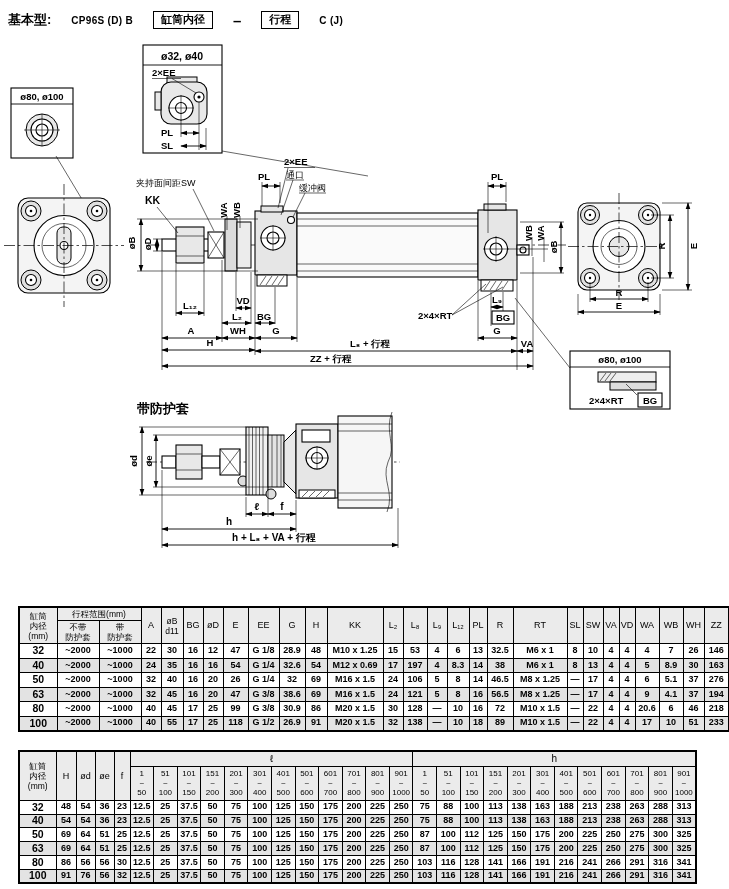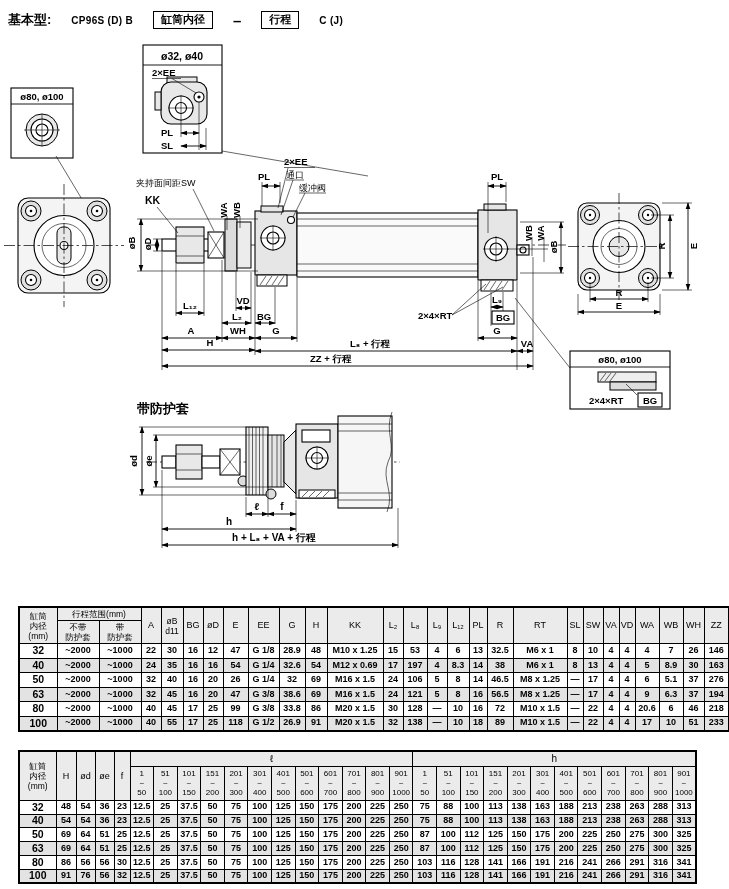--- a/index.html
+++ b/index.html
@@ -567,35 +567,35 @@
         <td>5</td>
         <td>8</td>
         <td>16</td>
         <td>56.5</td>
         <td>M8 x 1.25</td>
         <td>—</td>
         <td>17</td>
         <td>4</td>
         <td>4</td>
         <td>9</td>
-        <td>6.3</td>
+        <td>4.1</td>
         <td>37</td>
         <td>194</td>
       </tr>
       <tr>
         <td class="bore">80</td>
         <td>~2000</td>
         <td>~1000</td>
         <td>40</td>
         <td>45</td>
         <td>17</td>
         <td>25</td>
         <td>99</td>
         <td>G 3/8</td>
-        <td>33.8</td>
+        <td>30.9</td>
         <td>86</td>
         <td>M20 x 1.5</td>
         <td>30</td>
         <td>128</td>
         <td>—</td>
         <td>10</td>
         <td>16</td>
         <td>72</td>
         <td>M10 x 1.5</td>
         <td>—</td>

